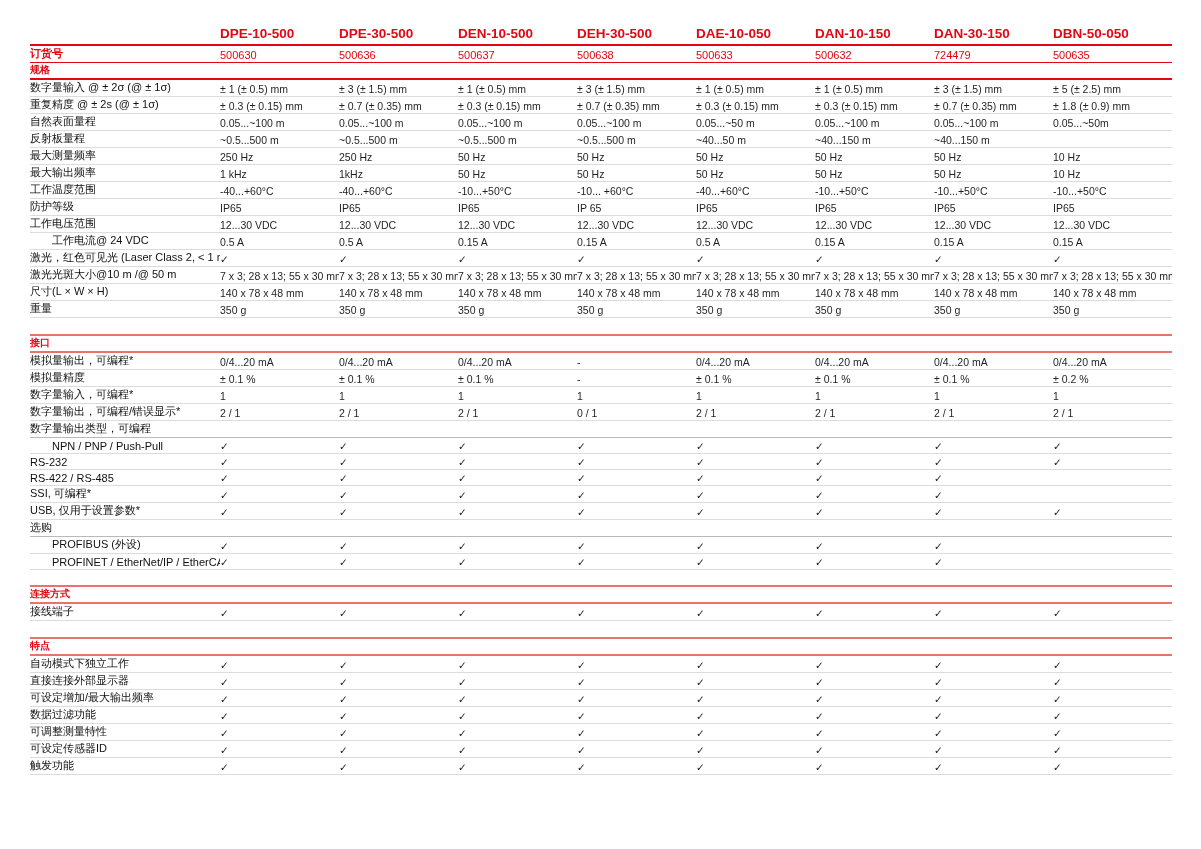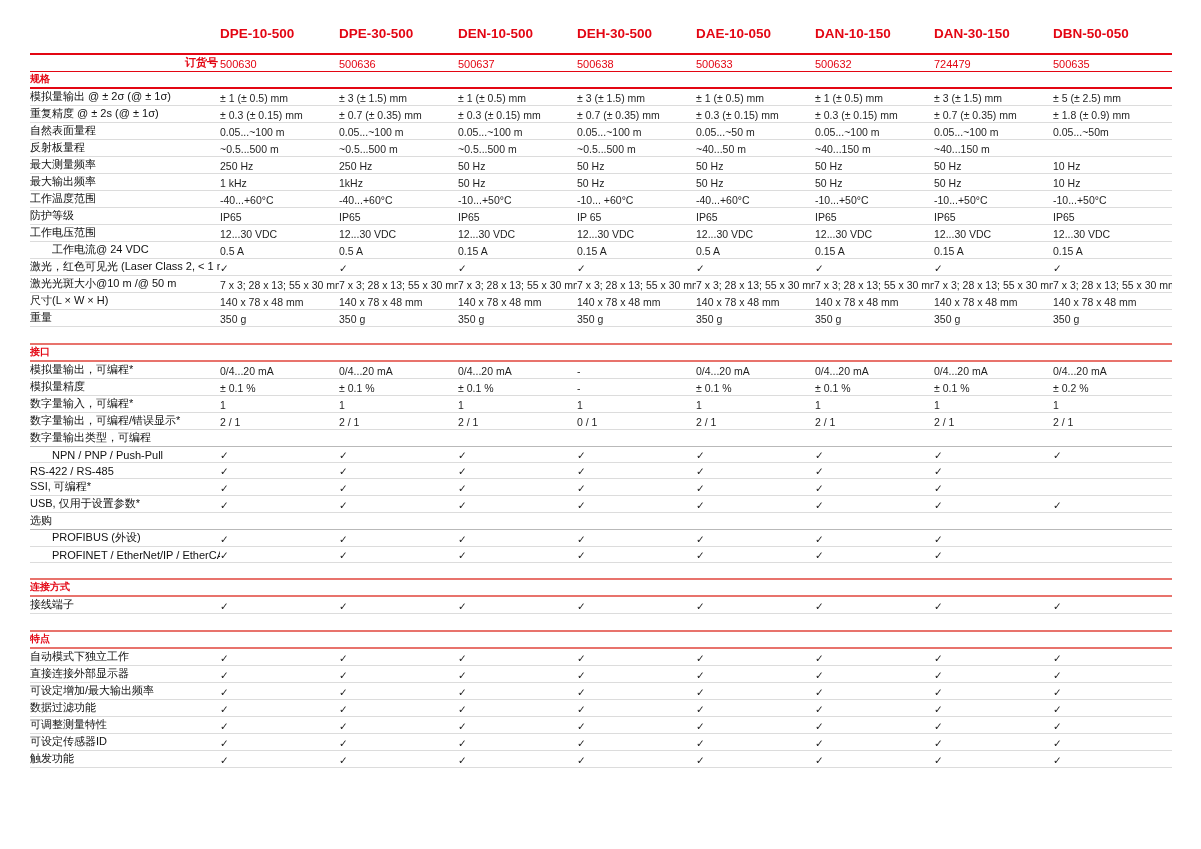--- a/index.html
+++ b/index.html
@@ -17,27 +17,27 @@
     color:var(--text);
   }
   .page{padding:26px 30px 0 30px;width:1201px;}
   table{border-collapse:collapse;table-layout:fixed;width:1141px;}
   col.label-col{width:190px;}
   col.val-col{width:119px;}
   td,th{vertical-align:bottom;text-align:left;font-weight:normal;
         white-space:nowrap;overflow:hidden;padding:0 2px 1px 0;}
   tr.product-row th{
     font-size:13.5px;font-weight:bold;color:var(--red);
-    height:19px;border-bottom:2.5px solid var(--red);padding-bottom:12px;
+    height:19px;border-bottom:2.5px solid var(--red);padding-bottom:3px;
   }
   tr.order-row td{
     color:var(--red);font-size:11px;height:15px;
     border-bottom:1.5px solid var(--red);
   }
-  tr.order-row td.row-label{font-weight:bold;font-size:11px;text-align:right;}
+  tr.order-row td.row-label{font-weight:bold;font-size:11px;}
   tr.section-row td{
     color:var(--red);font-weight:bold;font-size:10px;height:16px;
     border-bottom:2px solid var(--lightred);
   }
   tr.section-row.first td{border-bottom:2px solid var(--red);}
   tr.section-row.topline td{border-top:2px solid var(--lightred);}
   tr.data-row td{
     font-size:10.5px;height:16px;border-bottom:1px solid var(--rowline);
   }
   tr.data-row td.row-label{font-size:11px;color:#111;}
@@ -85,21 +85,21 @@
           <td>500632</td>
           <td>724479</td>
           <td>500635</td>
         </tr>
       </thead>
     <tbody>
         <tr class="section-row first">
           <td colspan="9">规格</td>
         </tr>
         <tr class="data-row">
-          <td class="row-label">模拟量输出 @ ± 2σ (@ ± 1σ)</td>
+          <td class="row-label">数字量输入 @ ± 2σ (@ ± 1σ)</td>
           <td>± 1 (± 0.5) mm</td>
           <td>± 3 (± 1.5) mm</td>
           <td>± 1 (± 0.5) mm</td>
           <td>± 3 (± 1.5) mm</td>
           <td>± 1 (± 0.5) mm</td>
           <td>± 1 (± 0.5) mm</td>
           <td>± 3 (± 1.5) mm</td>
           <td>± 5 (± 2.5) mm</td>
         </tr>
         <tr class="data-row">
@@ -311,20 +311,31 @@
           <td class="check">✓</td>
           <td class="check">✓</td>
           <td class="check">✓</td>
           <td class="check">✓</td>
           <td class="check">✓</td>
           <td class="check">✓</td>
           <td class="check">✓</td>
           <td class="check">✓</td>
         </tr>
         <tr class="data-row">
+          <td class="row-label">RS-232</td>
+          <td class="check">✓</td>
+          <td class="check">✓</td>
+          <td class="check">✓</td>
+          <td class="check">✓</td>
+          <td class="check">✓</td>
+          <td class="check">✓</td>
+          <td class="check">✓</td>
+          <td class="check">✓</td>
+        </tr>
+        <tr class="data-row">
           <td class="row-label">RS-422 / RS-485</td>
           <td class="check">✓</td>
           <td class="check">✓</td>
           <td class="check">✓</td>
           <td class="check">✓</td>
           <td class="check">✓</td>
           <td class="check">✓</td>
           <td class="check">✓</td>
           <td></td>
         </tr>

